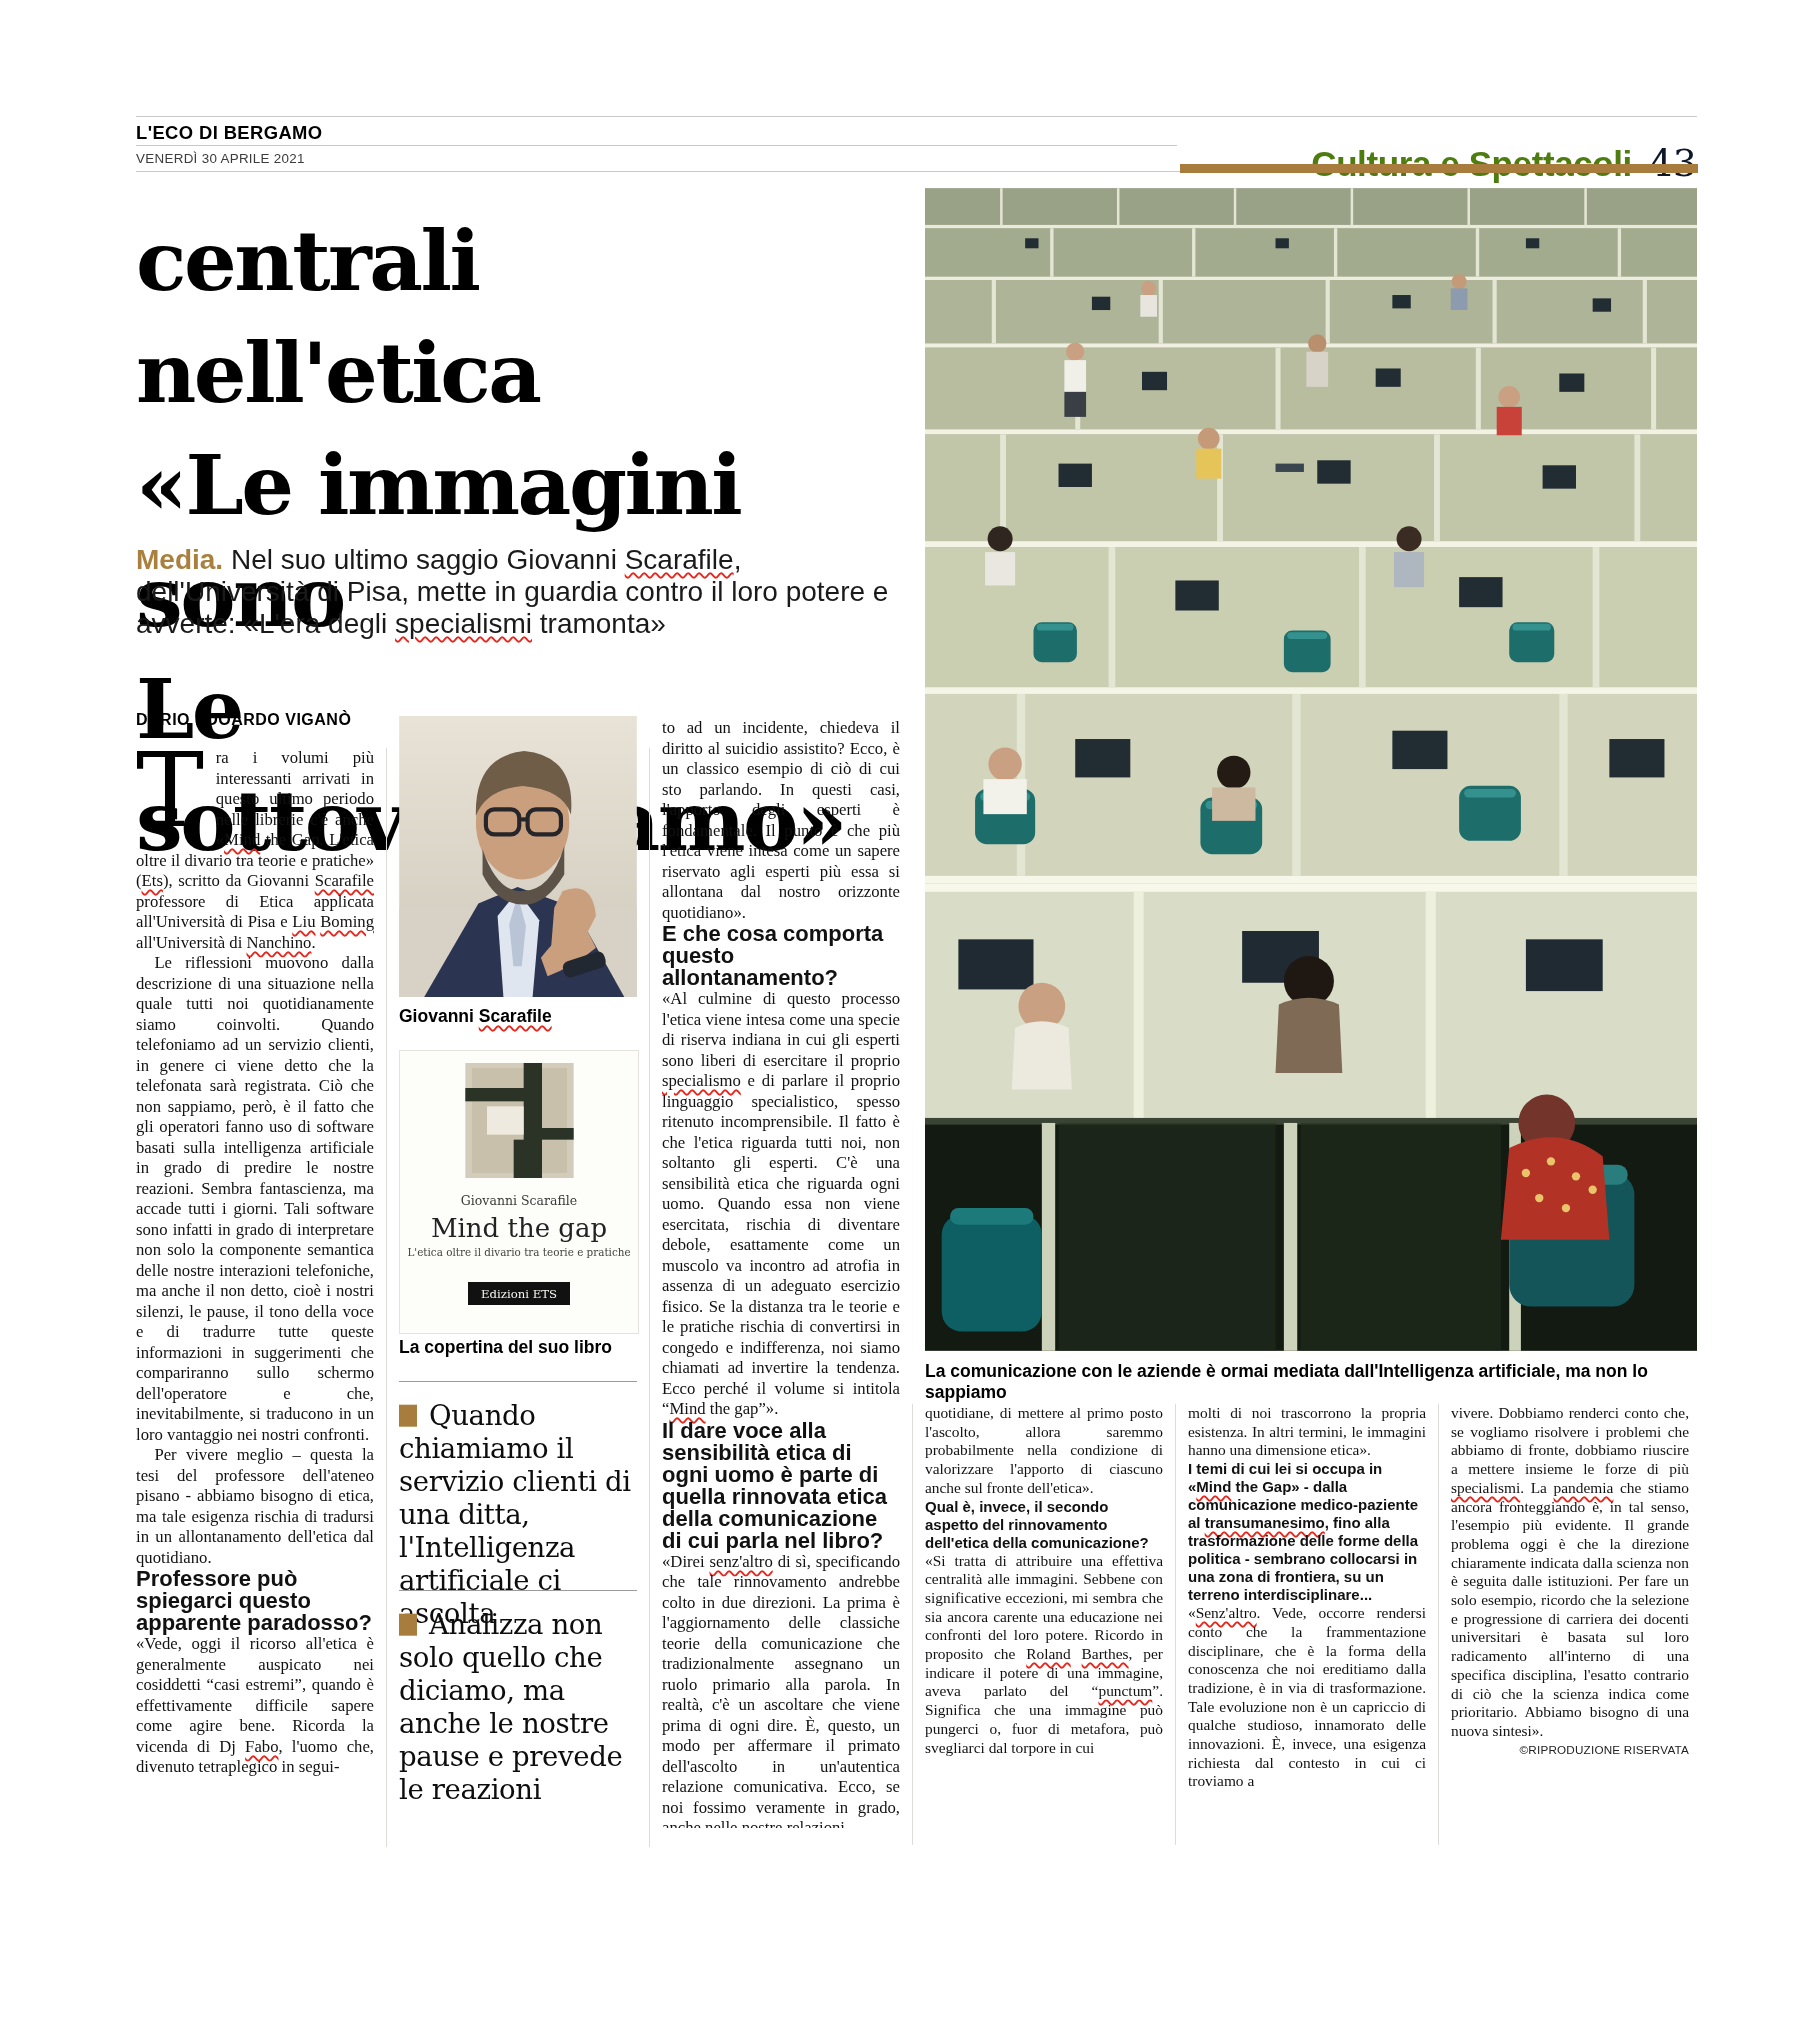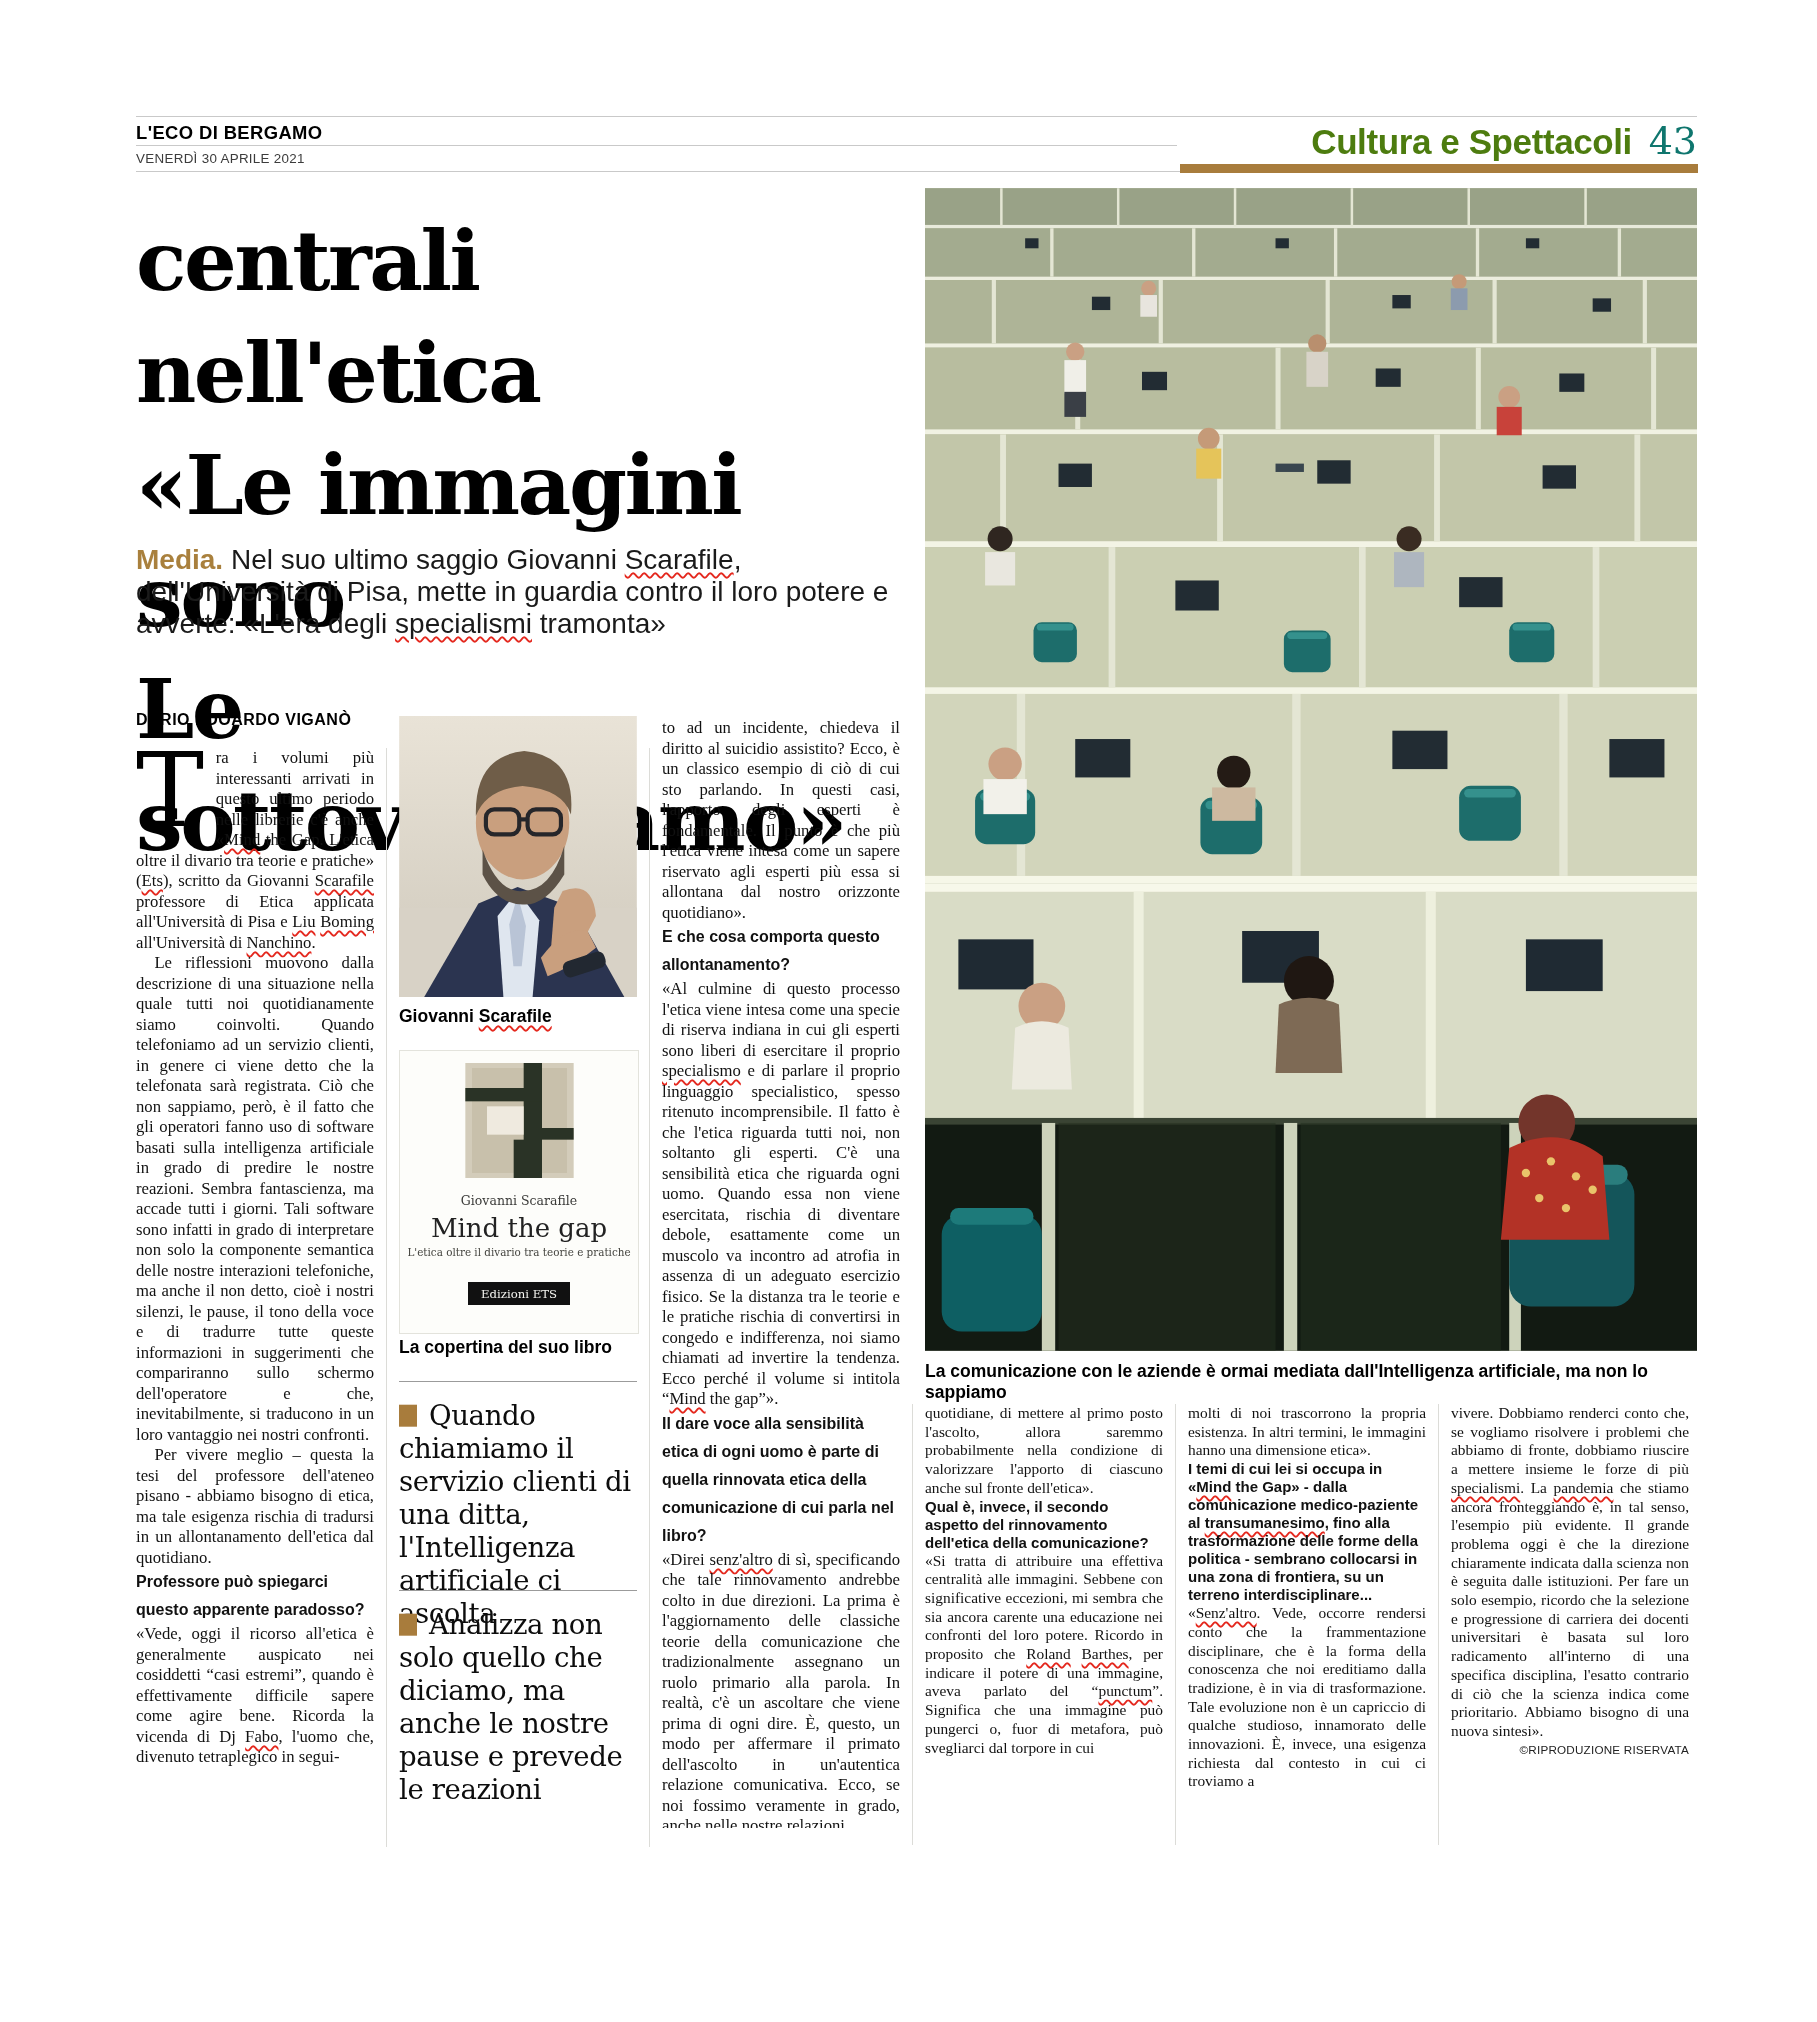--- a/index.html
+++ b/index.html
@@ -5,33 +5,33 @@
   html,body{margin:0;padding:0;background:#888;}
   #page{position:relative;width:1818px;height:2022px;background:#ffffff;font-family:"Liberation Serif",serif;color:#111;overflow:hidden;}
   .abs{position:absolute;}
   .hairline{background:#c9c9c9;height:0.8px;}
   .vrule{width:0.8px;background:#dcdcd8;}
   
   .paper-name{font-family:"Liberation Sans",sans-serif;font-weight:bold;font-size:18.4px;letter-spacing:0.4px;color:#000;}
   .paper-date{font-family:"Liberation Sans",sans-serif;font-size:13.4px;color:#3c3c3c;letter-spacing:0.3px;}
   .section-wrap{display:flex;justify-content:flex-end;align-items:baseline;gap:16.7px;}
   .section-name{font-family:"Liberation Sans",sans-serif;font-weight:bold;font-size:35px;color:#4d7c0f;letter-spacing:-0.4px;}
-  .page-num{font-family:"DejaVu Serif",serif;font-size:38px;color:#0f766e;}
+  .page-num{font-family:"DejaVu Serif",serif;font-size:38px;color:#0f172a;margin-top:22px;}
   .gold-bar{background:#a87c3c;}
   
   .headline{font-family:"DejaVu Serif",serif;font-weight:bold;font-size:83px;line-height:112px;letter-spacing:-2.5px;color:#000;}
   .standfirst{font-family:"Liberation Sans",sans-serif;font-size:28px;line-height:32px;color:#1a1a1a;}
   .kicker{font-weight:bold;color:#a9803d;}
   .byline{font-family:"Liberation Sans",sans-serif;font-weight:bold;font-size:16px;letter-spacing:0.5px;color:#000;}
   
   .bodycol{font-size:16.7px;line-height:20.5px;text-align:justify;overflow:hidden;hyphens:auto;}
   .bodycol p{margin:0;}
   .bodycol p.ind{text-indent:18.4px;}
   .ucol{font-size:15.4px;line-height:18.7px;}
-  .q{font-family:"Liberation Sans",sans-serif;font-weight:bold;font-size:16px;line-height:28px;text-align:left;margin:9.2px 0 2.5px 0;}
+  .q{font-family:"Liberation Sans",sans-serif;font-weight:bold;font-size:22px;line-height:22px;text-align:left;margin:9.2px 0 2.5px 0;}
   .ucol .q{font-size:15px;line-height:18px;}
   .dropcap{float:left;font-family:"DejaVu Serif",serif;font-size:102px;line-height:80px;padding:3.3px 11.7px 0 0;color:#000;}
   .sq{text-decoration-line:underline;text-decoration-style:wavy;text-decoration-color:#e4281e;text-decoration-thickness:1.7px;text-underline-offset:2.5px;}
   
   .photocap{font-family:"Liberation Sans",sans-serif;font-weight:bold;font-size:17.5px;color:#000;}
   .book{background:#fdfdfa;border:0.8px solid #e3e3dc;text-align:center;}
   .book-author{font-family:"DejaVu Serif",serif;font-size:12.5px;color:#3a3a38;margin-top:11.7px;}
   .book-title{font-family:"DejaVu Serif",serif;font-size:26px;color:#222;margin-top:5px;}
   .book-sub{font-family:"DejaVu Serif",serif;font-size:10.4px;color:#44443f;margin-top:3px;}
   .book-pub{display:inline-block;background:#111;color:#f5f5f0;font-family:"DejaVu Serif",serif;font-size:11.7px;padding:4.2px 13.4px;margin-top:24px;}

